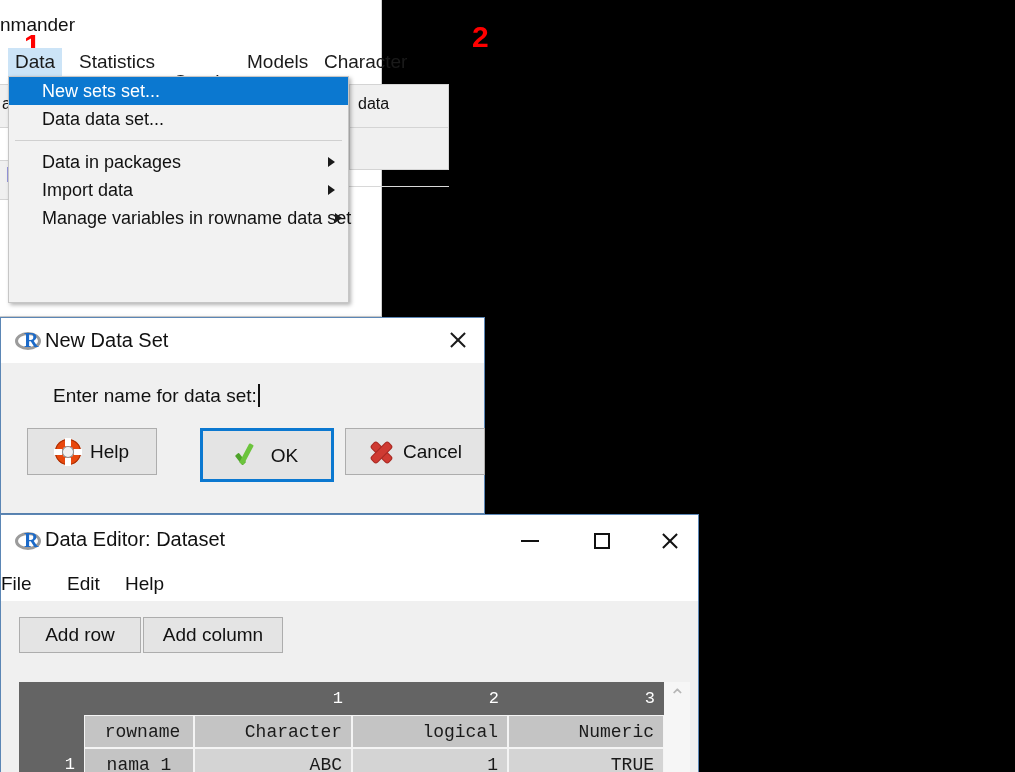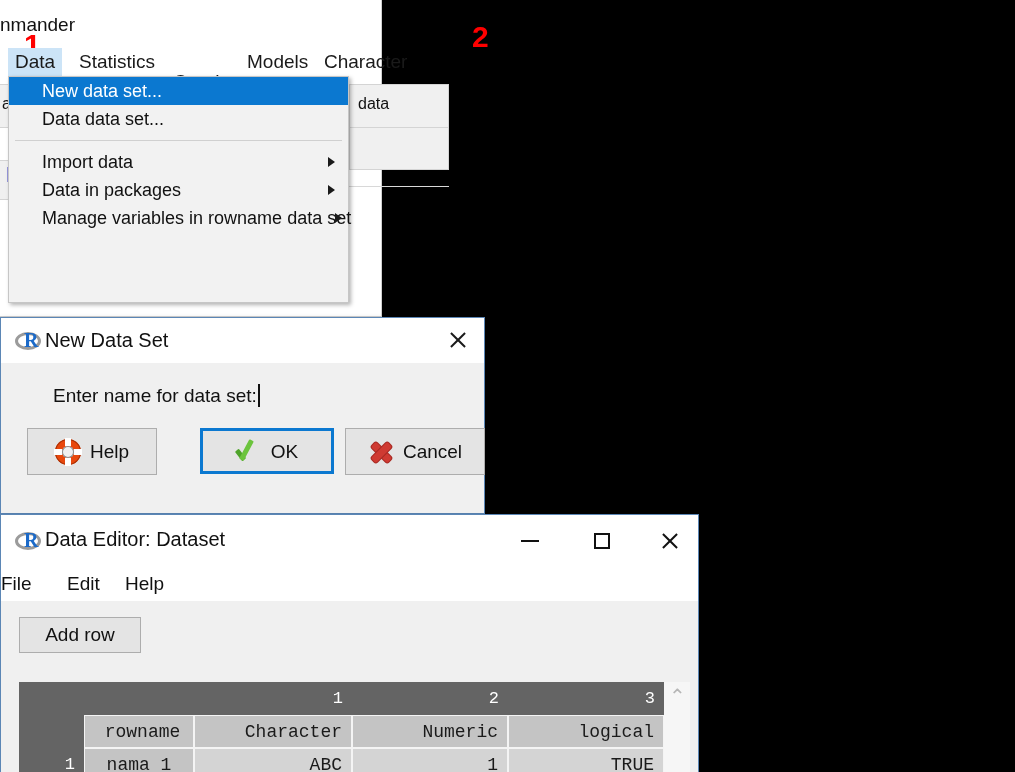--- a/index.html
+++ b/index.html
@@ -171,29 +171,29 @@
     <div class="p1-bg" style="left:349px;top:84px;width:100px;height:44px;">
       <span style="position:absolute;left:8px;top:10px;font-size:16px;color:#111;">data</span>
     </div>
     <div class="p1-bg" style="left:349px;top:128px;width:100px;height:42px;border-top:none;"></div>
     <div class="p1-bg" style="left:-6px;top:160px;width:60px;height:40px;border-left:none;">
       <span style="position:absolute;left:12px;top:4px;font-size:16px;color:#5555cc;">|</span>
     </div>
     <div class="divline" style="left:349px;top:186px;width:100px;"></div>
 
     <div id="p1-menu">
-      <div class="mi sel">New data set...</div>
+      <div class="mi sel">New sets set...</div>
       <div class="mi">Data data set...</div>
       <div class="mi-sep"></div>
       <div class="mi">
+        <span>Data in packages</span>
+        <span class="arrow"></span>
+      </div>
+      <div class="mi">
         <span>Import data</span>
-        <span class="arrow"></span>
-      </div>
-      <div class="mi">
-        <span>Data in packages</span>
         <span class="arrow"></span>
       </div>
       <div class="mi wide">
         <span>Manage variables in rowname data set</span>
         <span class="arrow"></span>
       </div>
     </div>
   </div>
 
   <div id="panel2">
@@ -213,21 +213,21 @@
       <div class="pbtn" style="left:26px;top:65px;width:130px;height:47px;">
         <span class="ico-help">
           <span class="seg s1"></span>
             <span class="seg s2"></span>
             <span class="seg s3"></span>
             <span class="seg s4"></span>
         </span>
         <span class="lbl">Help</span>
       </div>
 
-      <div class="pbtn focus" style="left:199px;top:65px;width:134px;height:46px;">
+      <div class="pbtn focus" style="left:199px;top:65px;width:134px;height:54px;">
         <span class="ico-ok"></span>
         <span class="lbl">OK</span>
       </div>
 
       <div class="pbtn" style="left:344px;top:65px;width:140px;height:47px;">
         <span class="ico-cancel">
             <span class="a"></span>
             <span class="b"></span>
           </span>
         <span class="lbl">Cancel</span>
@@ -256,37 +256,38 @@
 
     <div id="p3-menubar">
       <span class="p3-mi" style="left:0;">File</span>
       <span class="p3-mi" style="left:66px;">Edit</span>
       <span class="p3-mi" style="left:124px;">Help</span>
     </div>
 
     <div id="p3-body">
 
       <div class="tbtn" style="left:18px;top:16px;width:122px;height:36px;">Add row</div>
+      <div class="tbtn" style="left:142px;top:16px;width:140px;height:36px;">Add column</div>
 
       <div id="grid">
 
         <div class="gridrow">
           <div class="gcell corner" style="width:65px;"></div>
           <div class="gcell chead" style="width:110px;"></div>
           <div class="gcell chead" style="width:158px;">1</div>
           <div class="gcell chead" style="width:156px;">2</div>
           <div class="gcell chead" style="width:156px;">3</div>
         </div>
 
         <div class="gridrow">
           <div class="gcell corner" style="width:65px;"></div>
           <div class="gcell namecell" style="width:110px;padding-left:16px;">rowname</div>
           <div class="gcell hdrcell" style="width:158px;">Character</div>
+          <div class="gcell hdrcell" style="width:156px;">logical</div>
           <div class="gcell hdrcell" style="width:156px;">Numeric</div>
-          <div class="gcell hdrcell" style="width:156px;">logical</div>
         </div>
 
         <div class="gridrow">
           <div class="gcell rhead" style="width:65px;">1</div>
           <div class="gcell datacell rowname" style="width:110px;justify-content:center;">nama 1</div>
           <div class="gcell datacell" style="width:158px;">ABC</div>
           <div class="gcell datacell" style="width:156px;">1</div>
           <div class="gcell datacell" style="width:156px;">TRUE</div>
         </div>
 

